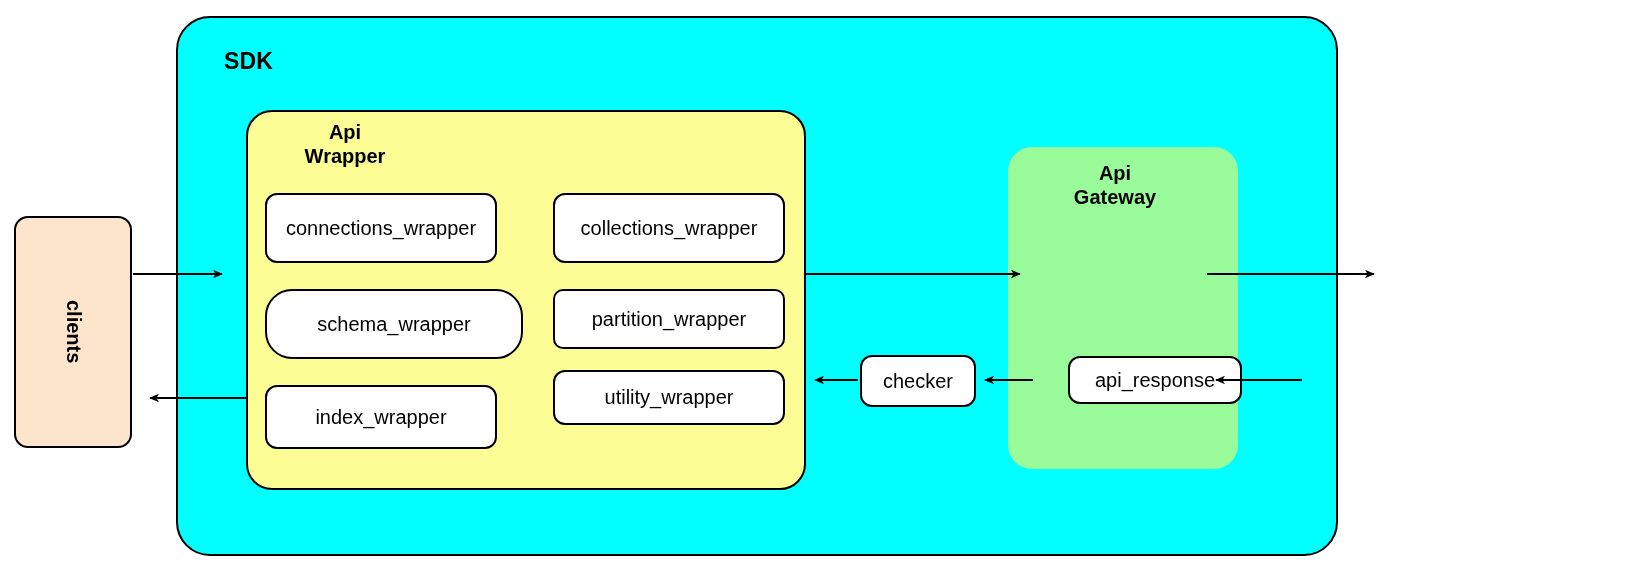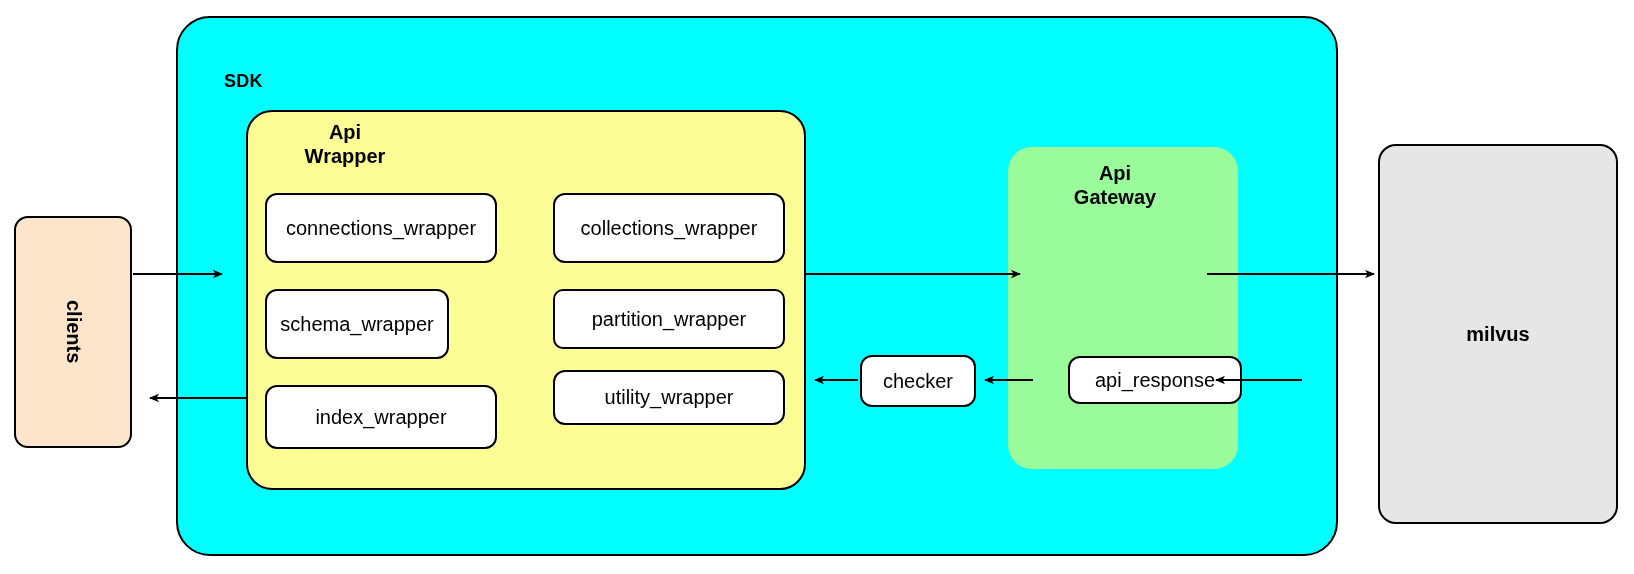--- a/index.html
+++ b/index.html
@@ -37,25 +37,24 @@
     width: 1162px;
     height: 540px;
     background: #00FFFF;
     border-radius: 34px;
     display: block;
   }
   .sdk-label {
     position: absolute;
     left: 46px;
     top: 30px;
-    font-size: 18px;
+    font-size: 23px;
     font-weight: bold;
     letter-spacing: 0.2px;
     white-space: nowrap;
-    margin-top: 23px;
   }
 
   
   .apiwrapper-container {
     left: 246px;
     top: 110px;
     width: 560px;
     height: 380px;
     background: #FDFD96;
     border-radius: 26px;
@@ -179,21 +178,21 @@
 Wrapper</span>
   </div>
 
   <div class="box node" style="left:265px; top:193px; width:232px; height:70px;">
     <span>connections_wrapper</span>
   </div>
   <div class="box node" style="left:553px; top:193px; width:232px; height:70px;">
     <span>collections_wrapper</span>
   </div>
 
-  <div class="box node" style="left:265px; top:289px; width:184px; height:70px;">
+  <div class="box node" style="left:265px; top:289px; width:258px; height:70px;border-radius:27px;">
     <span>schema_wrapper</span>
   </div>
   <div class="box node" style="left:553px; top:289px; width:232px; height:60px;border-radius:10px;">
     <span>partition_wrapper</span>
   </div>
 
   <div class="box node" style="left:265px; top:385px; width:232px; height:64px;">
     <span>index_wrapper</span>
   </div>
   <div class="box node" style="left:553px; top:370px; width:232px; height:55px;">
@@ -206,23 +205,20 @@
   </div>
 
   <div class="box node" style="left:1068px; top:356px; width:174px; height:48px;">
     <span>api_response</span>
   </div>
 
   <div class="box node checker-box">
     <span>checker</span>
   </div>
 
-  <div class="box milvus-box">
-    <span class="milvus-label">milvus</span>
-  </div>
 
   <svg id="connectors" viewBox="0 0 1634 574" xmlns="http://www.w3.org/2000/svg">
     <defs>
       <marker id="arrowR" markerWidth="11" markerHeight="11" refX="9" refY="4.2" orient="auto" markerUnits="userSpaceOnUse">
         <path d="M0,0 L10,4.2 L0,8.4 L2.6,4.2 Z" fill="#000000"></path>
       </marker>
       <marker id="arrowL" markerWidth="11" markerHeight="11" refX="9" refY="4.2" orient="auto" markerUnits="userSpaceOnUse">
         <path d="M0,0 L10,4.2 L0,8.4 L2.6,4.2 Z" fill="#000000"></path>
       </marker>
     </defs>

